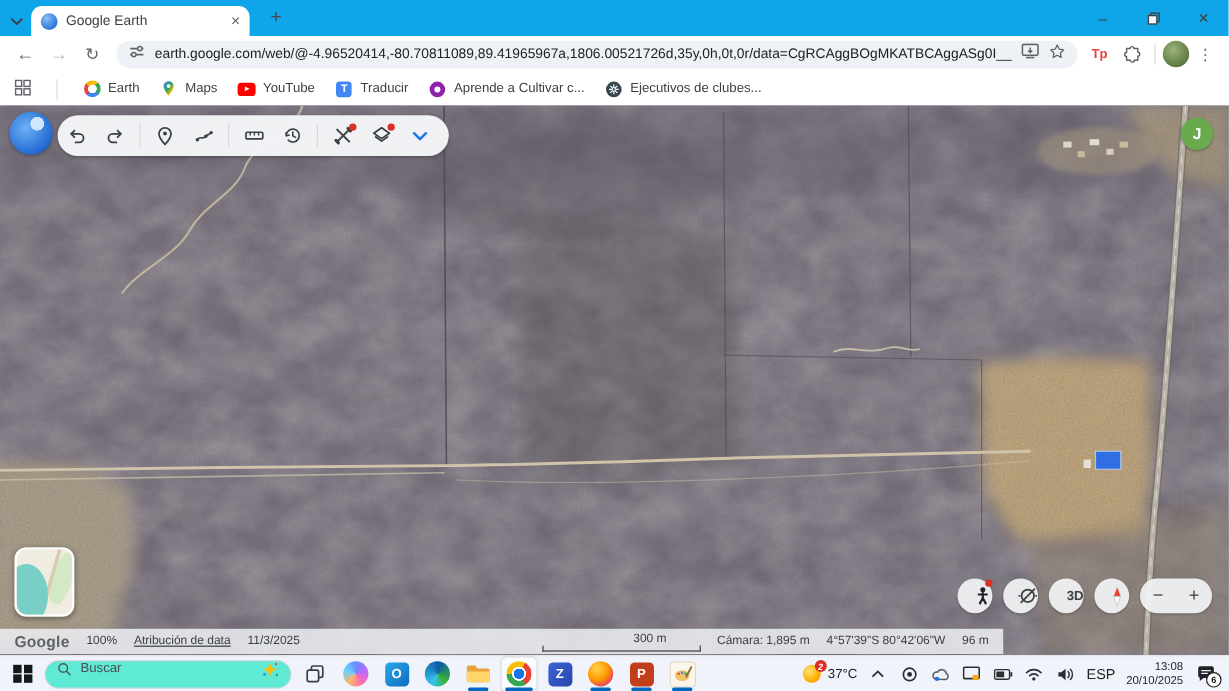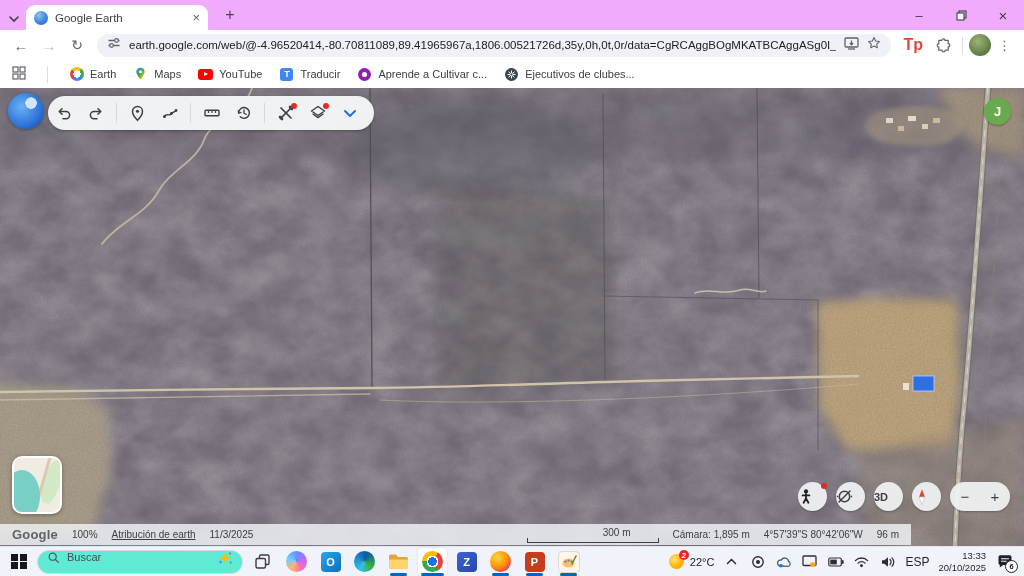--- a/index.html
+++ b/index.html
@@ -1,34 +1,34 @@
 <!DOCTYPE html>
 <html><head>
 <meta charset="utf-8">
 <style>
   html,body{margin:0;padding:0;background:#fff;}
   body{width:1024px;height:576px;font-family:"Liberation Sans",sans-serif;-webkit-font-smoothing:antialiased;}
   .screen{position:relative;width:1024px;height:576px;overflow:hidden;background:#fff;}
 
   
-  .titlebar{position:relative;height:30px;background:#f0abfc;}
+  .titlebar{position:relative;height:30px;background:#0ea5e9;}
   .tab-chevron{position:absolute;left:8px;top:9px;}
   .tab{position:absolute;left:26px;top:5px;width:182px;height:25px;background:#fff;border-radius:9px 9px 0 0;display:flex;align-items:center;gap:7px;padding:0 8px;box-sizing:border-box;}
   .globe{width:14px;height:14px;border-radius:50%;background:radial-gradient(circle at 35% 30%,#8ec2f2,#3e86e0 55%,#1b5fc4);flex:0 0 auto;}
   .tab-title{flex:1;font-size:11.5px;color:#3c4043;white-space:nowrap;overflow:hidden;}
   .tab-close{font-size:13px;color:#5f6368;cursor:default;}
   .newtab{position:absolute;left:218px;top:4px;width:24px;height:22px;text-align:center;font-size:16px;color:#44474d;line-height:22px;}
   .wincontrols{position:absolute;right:0;top:0;height:30px;display:flex;}
   .wc{width:42px;height:100%;display:flex;align-items:center;justify-content:center;color:#3d4043;font-size:13px;}
 
   .toolbar{height:30px;background:#fff;display:flex;align-items:center;padding:0 8px;gap:2px;}
   .navico{width:26px;height:26px;display:flex;align-items:center;justify-content:center;}
   .urlbar{flex:1;height:23px;background:#eef1f6;border-radius:12px;display:flex;align-items:center;padding:0 10px;gap:8px;margin:0 5px;min-width:0;}
   .url-text{flex:1;font-size:11.5px;color:#202124;white-space:nowrap;overflow:hidden;}
-  .ext-tp{color:#e8453c;font-weight:700;font-size:16px;padding:0 5px;}
+  .ext-tp{color:#e8453c;font-weight:700;font-size:11px;padding:0 5px;}
   .tb-divider{width:1px;height:17px;background:#dadce0;margin:0 4px;}
   .profile{width:22px;height:22px;border-radius:50%;background:radial-gradient(circle at 40% 35%,#9db37a,#5c7a42 70%,#3f5a2e);}
   .kebab{color:#5f6368;font-size:13px;padding:0 5px;}
 
   .bookmarks{height:28px;background:#fff;display:flex;align-items:center;padding:0 12px;gap:17px;font-size:11px;color:#3c4043;border-bottom:1px solid #e4e7eb;}
   .bm{display:flex;align-items:center;gap:6px;white-space:nowrap;}
   .bm-right{margin-left:auto;display:flex;align-items:center;gap:7px;}
   .fav{width:15px;height:15px;display:flex;align-items:center;justify-content:center;flex:0 0 auto;}
   .g-icon{width:14px;height:14px;border-radius:50%;background:radial-gradient(circle at center,#fff 0 36%,transparent 37%),conic-gradient(from 220deg,#ea4335 0 90deg,#fbbc05 90deg 180deg,#34a853 180deg 270deg,#4285f4 270deg 360deg);}
   .yt-icon{width:15px;height:11px;border-radius:3px;background:#f00;display:flex;align-items:center;justify-content:center;}
@@ -49,26 +49,26 @@
   .tb-sep{width:1px;height:20px;background:#d7dadd;}
   .dot{position:absolute;width:6px;height:6px;border-radius:50%;background:#d93025;top:1px;right:0px;}
   .avatar-j{position:absolute;right:13px;top:10px;width:27px;height:27px;border-radius:50%;background:#6aaa4e;color:#fff;font-size:13px;font-weight:700;display:flex;align-items:center;justify-content:center;box-shadow:0 1px 2px rgba(0,0,0,.3);}
 
   .minimap{position:absolute;left:12px;top:368px;width:46px;height:54px;border-radius:10px;border:2px solid rgba(255,255,255,.95);overflow:hidden;background:#f0ece1;box-shadow:0 1px 4px rgba(0,0,0,.35);}
   .mm-water{position:absolute;left:-10px;top:12px;width:36px;height:52px;background:#79cfc6;border-radius:50%;}
   .mm-green{position:absolute;right:0px;top:2px;width:16px;height:44px;background:#cfe8c2;border-radius:40%;transform:rotate(18deg);opacity:.9;}
   .mm-road{position:absolute;left:26px;top:-6px;width:3px;height:70px;background:#d8cbb2;transform:rotate(16deg);}
 
   .map-controls{position:absolute;right:14px;top:394px;display:flex;align-items:center;gap:9px;}
-  .ctl{width:29px;height:29px;border-radius:50%;background:rgba(241,243,244,.93);display:flex;align-items:center;justify-content:flex-start;position:relative;box-shadow:0 1px 2px rgba(0,0,0,.25);color:#3c4043;}
+  .ctl{width:29px;height:29px;border-radius:50%;background:rgba(241,243,244,.93);display:flex;align-items:center;justify-content:flex-end;position:relative;box-shadow:0 1px 2px rgba(0,0,0,.25);color:#3c4043;}
   .ctl-3d{font-size:11px;font-weight:700;}
   .zoompill{height:29px;border-radius:15px;background:rgba(241,243,244,.93);display:flex;align-items:center;box-shadow:0 1px 2px rgba(0,0,0,.25);}
   .zoompill span{width:30px;text-align:center;font-size:15px;color:#3c4043;}
 
-  .statusbar{position:absolute;left:0;bottom:1px;width:911px;height:21px;background:rgba(240,242,245,.84);display:flex;align-items:center;padding:0 12px;gap:14px;box-sizing:border-box;font-size:10px;color:#3c4043;}
+  .statusbar{position:absolute;left:0;bottom:1px;width:836px;height:21px;background:rgba(240,242,245,.84);display:flex;align-items:center;padding:0 12px;gap:14px;box-sizing:border-box;font-size:10px;color:#3c4043;}
   .sb-brand{font-size:13px;font-weight:700;color:#5f6368;letter-spacing:.2px;}
   .sb-link{text-decoration:underline;}
   .sb-spacer{flex:1;}
   .scale{display:flex;flex-direction:column;align-items:flex-end;}
   .scale-label{margin-right:28px;margin-bottom:0px;}
   .scale-line{width:132px;height:5px;border-left:1.5px solid #3c4043;border-right:1.5px solid #3c4043;border-bottom:1.5px solid #3c4043;box-sizing:border-box;}
 
   
   .taskbar{position:absolute;left:0;top:546px;width:1024px;height:30px;background:#f0f3f9;border-top:1px solid #e2e6ed;display:flex;align-items:center;padding:0 6px;gap:5px;box-sizing:border-box;}
   .start{width:26px;height:26px;display:flex;align-items:center;justify-content:center;}
@@ -415,21 +415,21 @@
       </div>
       <div class="zoompill">
         <span>−</span>
         <span>+</span>
       </div>
     </div>
 
     <div class="statusbar">
       <span class="sb-brand">Google</span>
       <span>100%</span>
-      <span class="sb-link">Atribución de earth</span>
+      <span class="sb-link">Atribución de data</span>
       <span>11/3/2025</span>
       <span class="sb-spacer"></span>
       <span class="scale">
         <span class="scale-label">300 m</span>
         <span class="scale-line"></span>
       </span>
       <span>Cámara: 1,895 m</span>
       <span>4°57'39"S 80°42'06"W</span>
       <span>96 m</span>
     </div>
@@ -504,21 +504,21 @@
             <path d="M11 10 L15 2" stroke="#8d6e3f" stroke-width="1.6" stroke-linecap="round"></path>
           </svg>
       </span>
     </div>
 
     <div class="tb-right">
       <div class="weather">
         <i class="sun">
             <b class="wbadge">2</b>
           </i>
-        <span>22°C</span>
+        <span>37°C</span>
       </div>
       <span class="tray">
         <svg width="11" height="7" viewBox="0 0 11 7">
             <path d="M1.5 5.5 L5.5 1.5 L9.5 5.5" fill="none" stroke="#2b2e33" stroke-width="1.5" stroke-linecap="round"></path>
           </svg>
       </span>
       <span class="tray">
         <svg width="14" height="14" viewBox="0 0 14 14">
             <circle cx="7" cy="7" r="5.2" fill="none" stroke="#2b2e33" stroke-width="1.4"></circle>
             <circle cx="7" cy="7" r="2" fill="#2b2e33"></circle>
@@ -551,21 +551,21 @@
           </svg>
       </span>
       <span class="tray">
         <svg width="14" height="12" viewBox="0 0 14 12">
             <path d="M1 4.2 H3.4 L7 1.2 V10.8 L3.4 7.8 H1 Z" fill="#2b2e33"></path>
             <path d="M9 3.5 a3.5 3.5 0 0 1 0 5 M11 1.8 a6 6 0 0 1 0 8.4" fill="none" stroke="#2b2e33" stroke-width="1.2" stroke-linecap="round"></path>
           </svg>
       </span>
       <span class="lang">ESP</span>
       <div class="clock">
-        <span>13:33</span>
+        <span>13:08</span>
         <span>20/10/2025</span>
       </div>
       <div class="notif">
         <svg width="16" height="15" viewBox="0 0 16 15">
             <path d="M1.5 3 a1.8 1.8 0 0 1 1.8 -1.8 H12.7 A1.8 1.8 0 0 1 14.5 3 V9.2 a1.8 1.8 0 0 1 -1.8 1.8 H6 L2.8 13.6 V11 H3.3 A1.8 1.8 0 0 1 1.5 9.2 Z" fill="#1f2227"></path>
             <path d="M4 4.8 H12 M4 7.2 H9.5" stroke="#f0f3f9" stroke-width="1.1"></path>
           </svg>
         <b class="nbadge">6</b>
       </div>
     </div>

